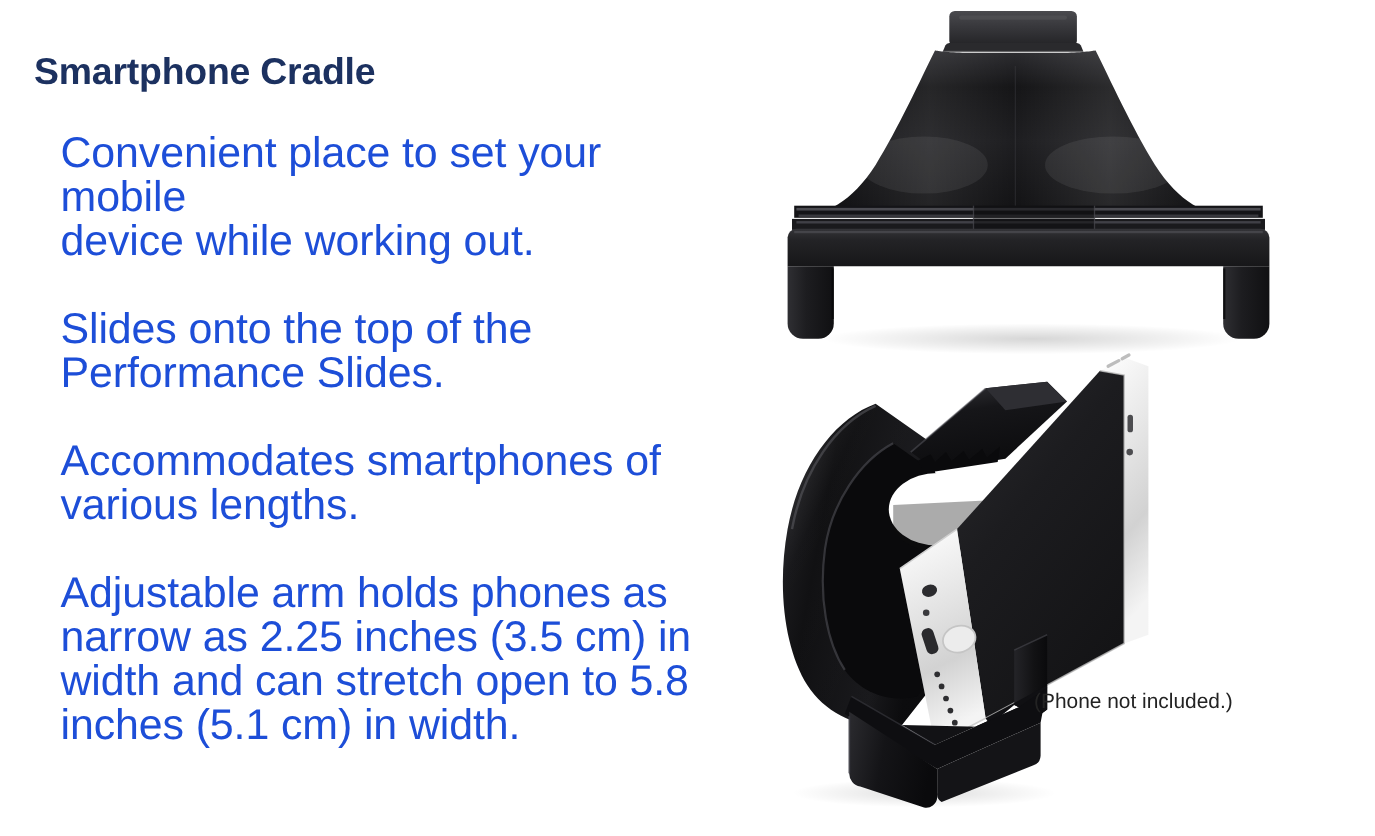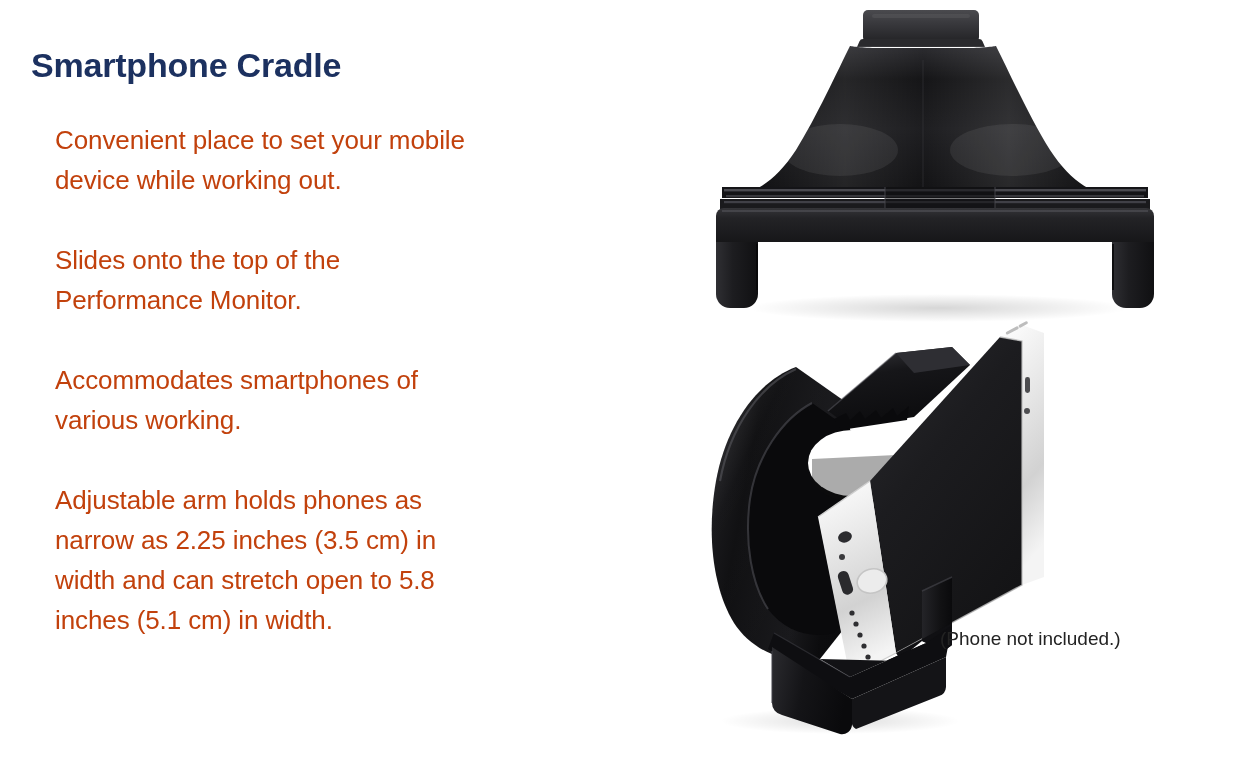--- a/index.html
+++ b/index.html
@@ -38,23 +38,23 @@
     letter-spacing: -0.2px;
     white-space: nowrap;
   }
   .features {
     position: absolute;
     left: 55px;
     top: 104px;
     width: 585px;
   }
   .feature {
-    font-size: 26px;
+    font-size: 39px;
     line-height: 40px;
-    color: #c2410c;
+    color: #1d4ed8;
     margin: 0 0 40px 0;
     letter-spacing: -0.1px;
   }
   .feature:last-child { margin-bottom: 0; }
   .feature .ln { display: block; }
 
   
   .img-col {
     position: absolute;
     left: 660px;
@@ -91,26 +91,26 @@
 
     <div class="features">
 
       <p class="feature">
         <span class="ln">Convenient place to set your mobile</span>
         <span class="ln">device while working out.</span>
       </p>
 
       <p class="feature">
         <span class="ln">Slides onto the top of the</span>
-        <span class="ln">Performance Monitor.</span>
+        <span class="ln">Performance Slides.</span>
       </p>
 
       <p class="feature">
         <span class="ln">Accommodates smartphones of</span>
-        <span class="ln">various working.</span>
+        <span class="ln">various lengths.</span>
       </p>
 
       <p class="feature">
         <span class="ln">Adjustable arm holds phones as</span>
         <span class="ln">narrow as 2.25 inches (3.5 cm) in</span>
         <span class="ln">width and can stretch open to 5.8</span>
         <span class="ln">inches (5.1 cm) in width.</span>
       </p>
 
     </div>

